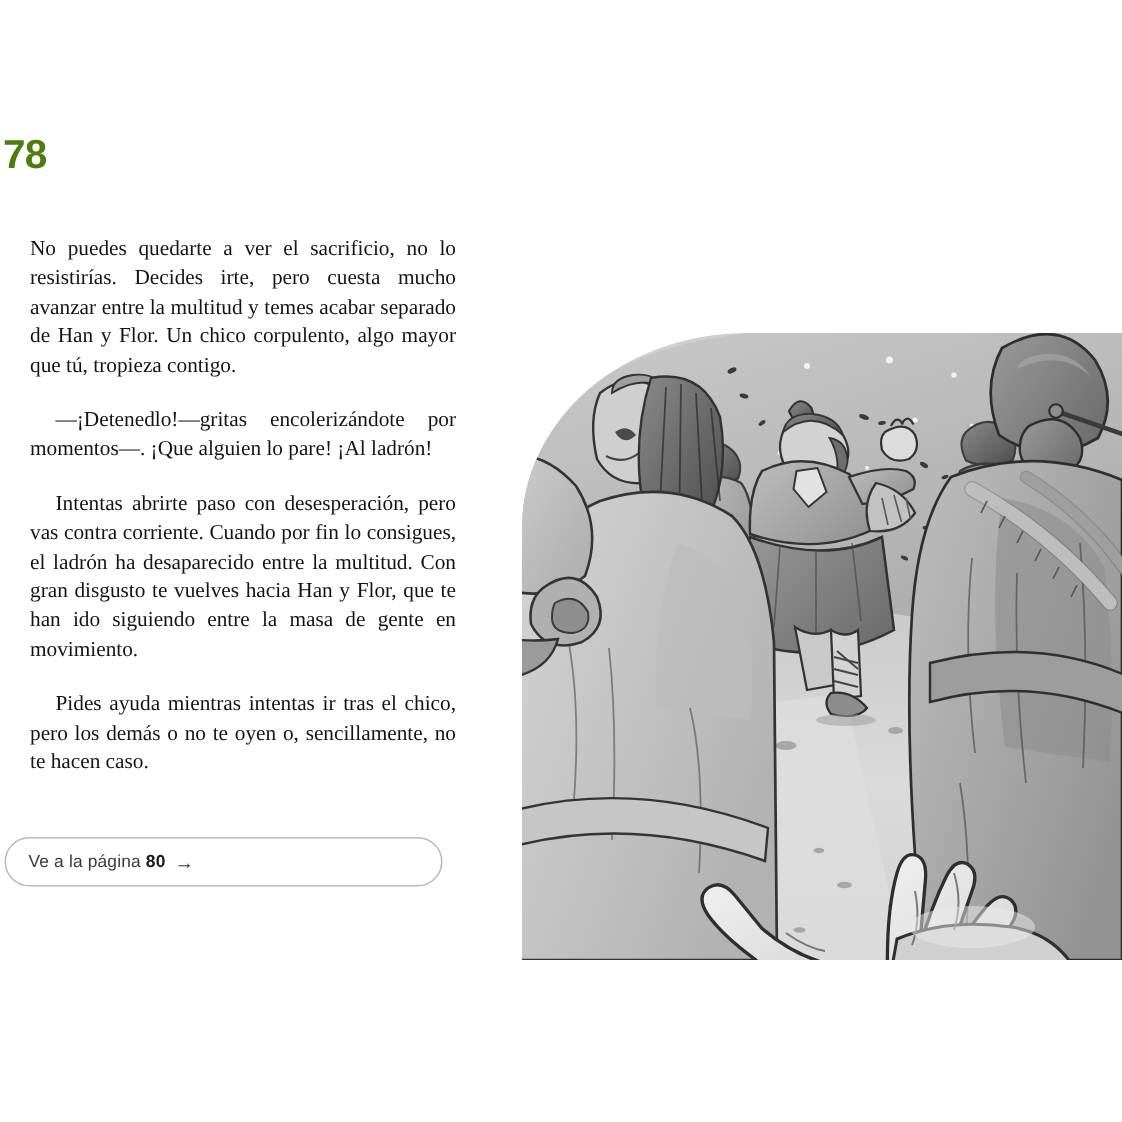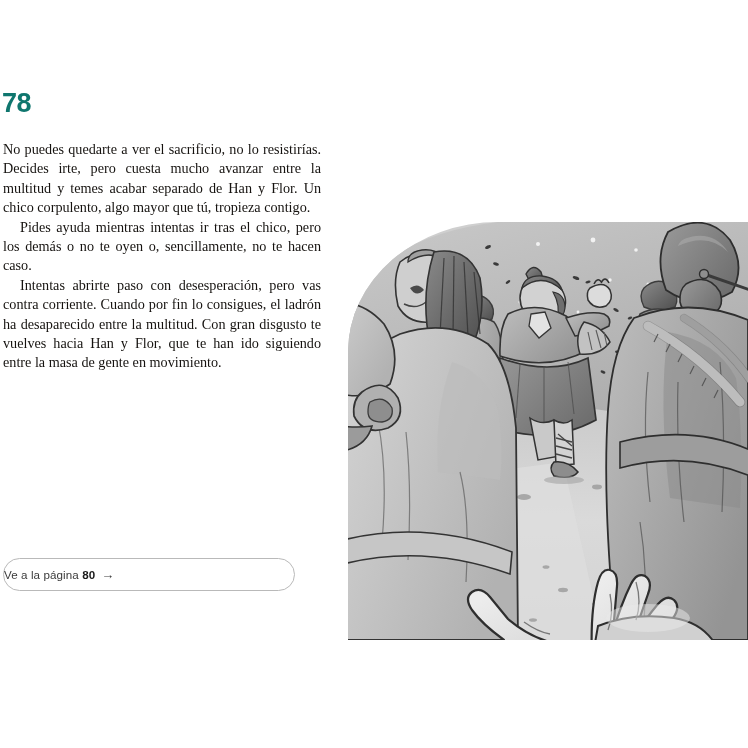--- a/index.html
+++ b/index.html
@@ -13,53 +13,54 @@
   .page{position:absolute;inset:0;}
 
   
   .page-number{
     position:absolute;
     left:2px;top:88px;
     font-family:"Liberation Sans", sans-serif;
     font-weight:700;
     font-size:27px;
     letter-spacing:-0.5px;
-    color:#0f766e;
+    color:#4d7c0f;
   }
 
   
   .body-text{
     position:absolute;
     left:3px;top:140px;
     width:318px;
     font-family:"Liberation Serif", serif;
     font-size:14.2px;
     line-height:19.4px;
     color:#15120f;
     text-align:justify;
     text-justify:inter-word;
     hyphens:manual;
   }
-  .body-text p{margin:0;}
+  .body-text p{margin:17px;}
   .body-text p.indent{text-indent:17px;}
 
   
   .nav-button{
     position:absolute;
     left:3px;top:558px;
     width:292px;height:33px;
     box-sizing:border-box;
     border:1.2px solid #b9b9b9;
     border-radius:17px;
     background:#ffffff;
     display:flex;
     align-items:center;
     cursor:pointer;
   }
   .nav-button-label{
+    padding-left:15px;
     font-family:"Liberation Sans", sans-serif;
     font-size:11.6px;
     color:#3a3a3a;
     letter-spacing:.1px;
     white-space:nowrap;
   }
   .nav-button-label b{font-weight:700;color:#1a1a1a;}
   .nav-arrow{
     margin-left:6px;
     font-size:13px;
@@ -80,22 +81,23 @@
 </style>
 </head>
 <body>
 
 <div class="page">
 
   <div class="page-number">78</div>
 
   <div class="body-text">
     <p>No puedes quedarte a ver el sacrificio, no lo resistirías. Decides irte, pero cuesta mucho avanzar entre la multitud y temes acabar separado de Han y Flor. Un chico corpulento, algo mayor que tú, tropieza contigo.</p>
+    <p class="indent">—¡Detenedlo!—gritas encolerizándote por momentos—. ¡Que alguien lo pare! ¡Al ladrón!</p>
+    <p class="indent">Intentas abrirte paso con desesperación, pero vas contra corriente. Cuando por fin lo consigues, el ladrón ha desaparecido entre la multitud. Con gran disgusto te vuelves hacia Han y Flor, que te han ido siguiendo entre la masa de gente en movimiento.</p>
     <p class="indent">Pides ayuda mientras intentas ir tras el chico, pero los demás o no te oyen o, sencillamente, no te hacen caso.</p>
-    <p class="indent">Intentas abrirte paso con desesperación, pero vas contra corriente. Cuando por fin lo consigues, el ladrón ha desaparecido entre la multitud. Con gran disgusto te vuelves hacia Han y Flor, que te han ido siguiendo entre la masa de gente en movimiento.</p>
   </div>
 
   <div class="nav-button">
     <span class="nav-button-label"><span>Ve a la página</span> <b>80</b></span>
     <span class="nav-arrow">→</span>
   </div>
 
   <div class="illustration">
     <svg viewBox="0 0 400 418" xmlns="http://www.w3.org/2000/svg">
       <defs>

